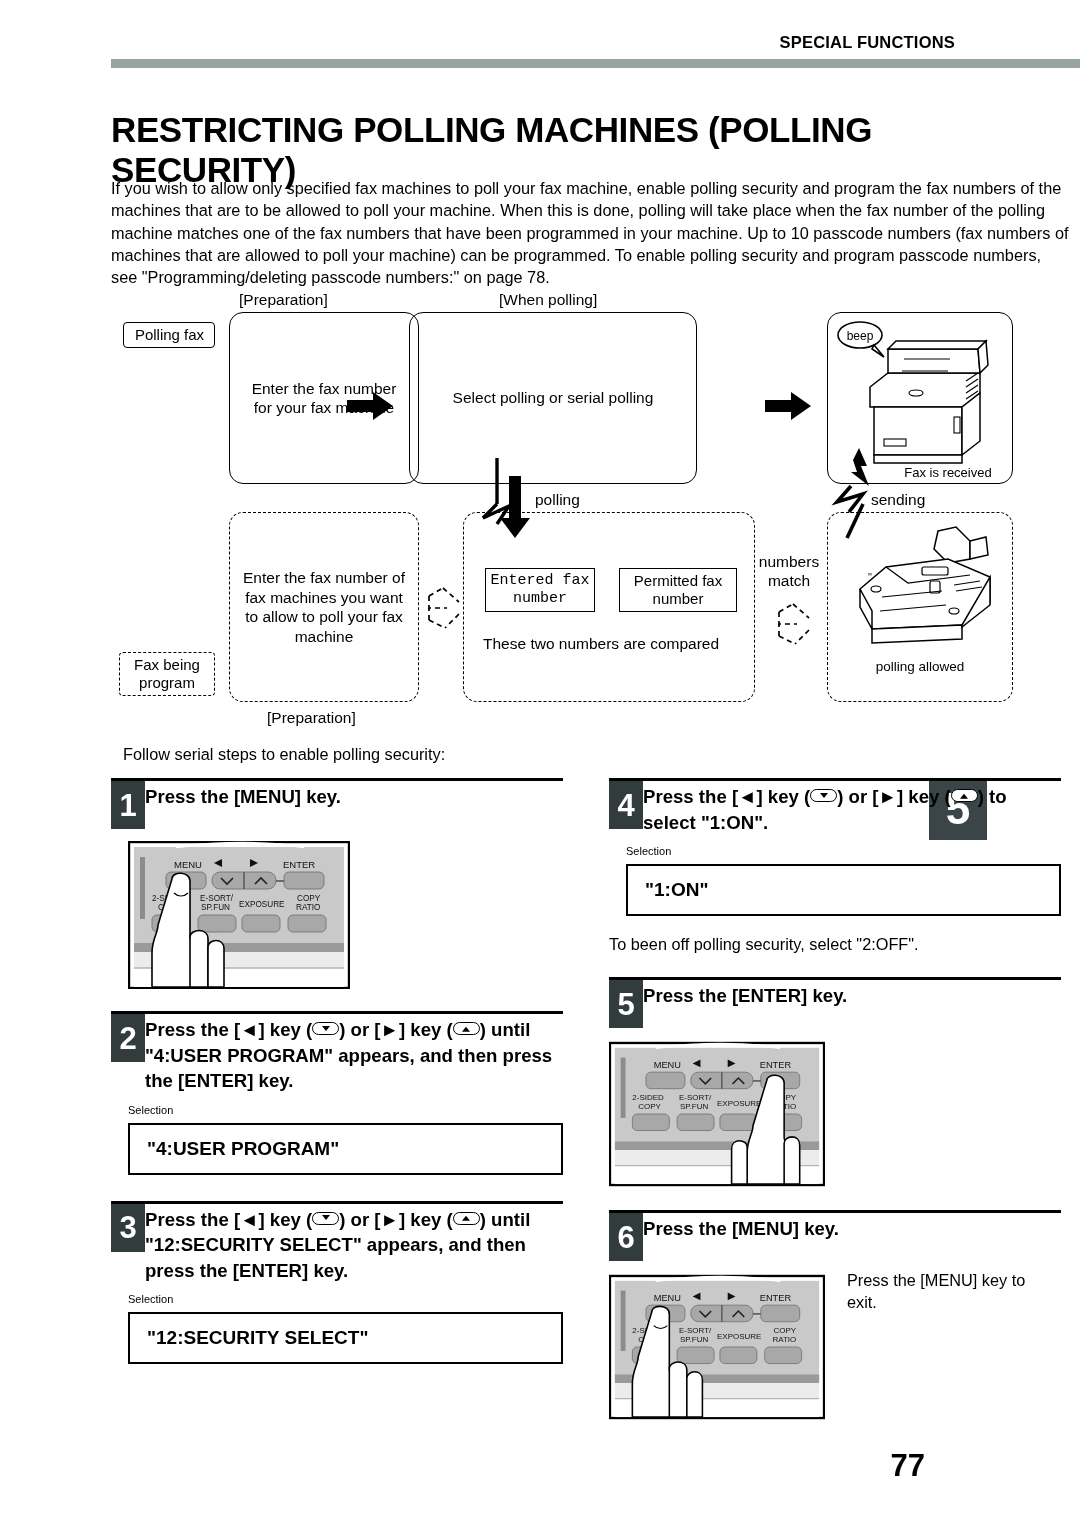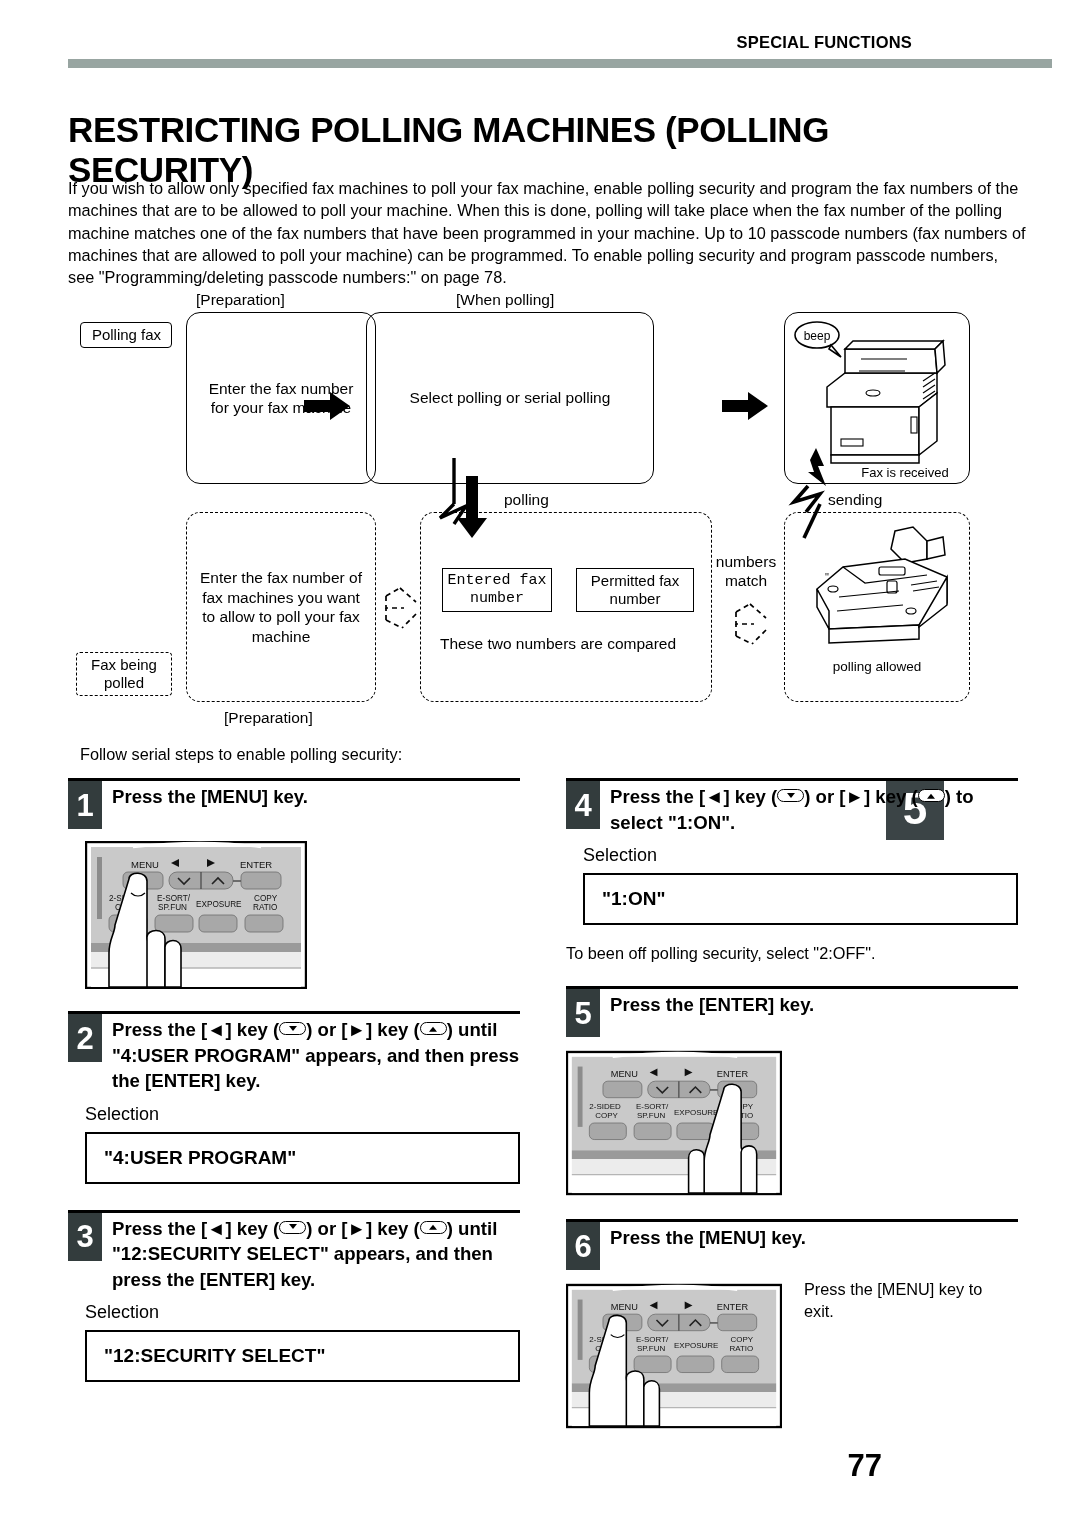--- a/index.html
+++ b/index.html
@@ -3,21 +3,21 @@
 <meta charset="utf-8">
 <style>
   * { box-sizing: border-box; margin: 0; padding: 0; }
   html, body {
     width: 1080px; height: 1528px;
     background: #ffffff;
     font-family: "Liberation Sans", sans-serif;
     color: #000;
     overflow: hidden;
   }
-  .page { position: relative; width: 944px; height: 1528px; }
+  .page { position: relative; width: 944px; height: 1528px; margin-left: 43px; }
 
   
   .hdr-title {
     position: absolute; right: 32px; top: 33px;
     font-size: 16.5px; font-weight: bold; letter-spacing: .2px;
   }
   .hdr-rule {
     position: absolute; left: 68px; top: 59px;
     width: 984px; height: 9px; background: #98a5a1;
   }
@@ -78,36 +78,36 @@
   .step-rule { height: 3px; background: #000; width: 100%; }
   .step-head { display: flex; align-items: flex-start; margin-top: 0; }
   .step-num {
     flex: 0 0 auto; width: 34px; height: 48px; background: #333c3d;
     color: #fff; font-size: 31px; font-weight: bold;
     display: flex; align-items: center; justify-content: center;
     line-height: 1;
   }
   .step-txt {
     font-size: 18.6px; font-weight: bold; line-height: 25.5px;
-    padding-left: 10px; padding-top: 3px;
+    padding-left: 0; padding-top: 3px;
   }
   .keyglyph {
     display: inline-block; width: 27px; height: 13px;
     border: 1.4px solid #000; border-radius: 7px; position: relative;
     vertical-align: 1px; background: #fff;
   }
   .keyglyph::after {
     content: ""; position: absolute; left: 50%; top: 50%;
     transform: translate(-50%,-60%);
     border-left: 4px solid transparent; border-right: 4px solid transparent;
   }
   .keyglyph.dn::after { border-top: 5px solid #000; }
   .keyglyph.up::after { border-bottom: 5px solid #000; transform: translate(-50%,-45%); }
 
-  .selection-lbl { font-size: 18px; margin-top: 10px; margin-left: 17px; }
+  .selection-lbl { font-size: 11px; margin-top: 10px; margin-left: 17px; }
   .selection-box {
     margin-top: 7px; margin-left: 17px; border: 2.2px solid #000;
     height: 52px; display: flex; align-items: center; padding-left: 17px;
     font-size: 19px; font-weight: bold;
   }
   .note { font-size: 16.3px; margin-top: 18px; margin-left: 17px; line-height: 21px; }
 
   
   .panelfig { position: relative; margin-top: 12px; margin-left: 17px; }
   .panelfig svg { display: block; }
@@ -193,21 +193,21 @@
         <path d="M420,300 L410,295 L410,305 Z"></path>
       </g>
     </svg>
 
     <div class="lbl" style="left:128px; top:0px;">[Preparation]</div>
     <div class="lbl" style="left:388px; top:0px;">[When polling]</div>
     <div class="lbl" style="left:156px; top:418px;">[Preparation]</div>
 
     <div class="tagS" style="left:12px; top:32px; width:92px;padding-left:8px;">Polling fax</div>
     <div class="tagD" style="left:8px; top:362px; width:96px; white-space:pre-line;">Fax being
-polled</div>
+program</div>
 
     <div class="boxS" style="left:118px; top:22px; width:190px; height:172px; white-space:pre-line;">Enter the fax number
 for your fax machine</div>
 
     <div class="boxS" style="left:302px; top:22px; width:0px; height:0px; border:none;"></div>
 
     <div class="boxS" style="left:298px; top:22px; width:288px; height:172px; align-items:center;">Select polling or serial polling</div>
 
     <div class="boxS" style="left:716px; top:22px; width:186px; height:172px;">
 
@@ -234,21 +234,21 @@
           <path d="M136,74 L148,66"></path>
           <path d="M136,80 L148,72"></path>
           <path d="M136,86 L148,78"></path>
           <rect x="124" y="104" width="6" height="16"></rect>
           <rect x="54" y="126" width="22" height="7"></rect>
         </g>
         <text x="118" y="164" font-size="13" text-anchor="middle" font-family="'Liberation Sans',sans-serif">Fax is received</text>
       </svg>
     </div>
 
-    <div class="lbl" style="left:436px; top:200px;text-align:center;">polling</div>
+    <div class="lbl" style="left:424px; top:200px;text-align:center;">polling</div>
     <div class="lbl" style="left:760px; top:200px;">sending</div>
     <div class="lbl c" style="left:642px; top:262px; width:72px; white-space:pre-line;">numbers
 match</div>
 
     <div class="boxD" style="left:118px; top:222px; width:190px; height:190px; white-space:pre-line;">Enter the fax number of
 fax machines you want
 to allow to poll your fax
 machine</div>
 
     <div class="boxD" style="left:352px; top:222px; width:292px; height:190px;"></div>

